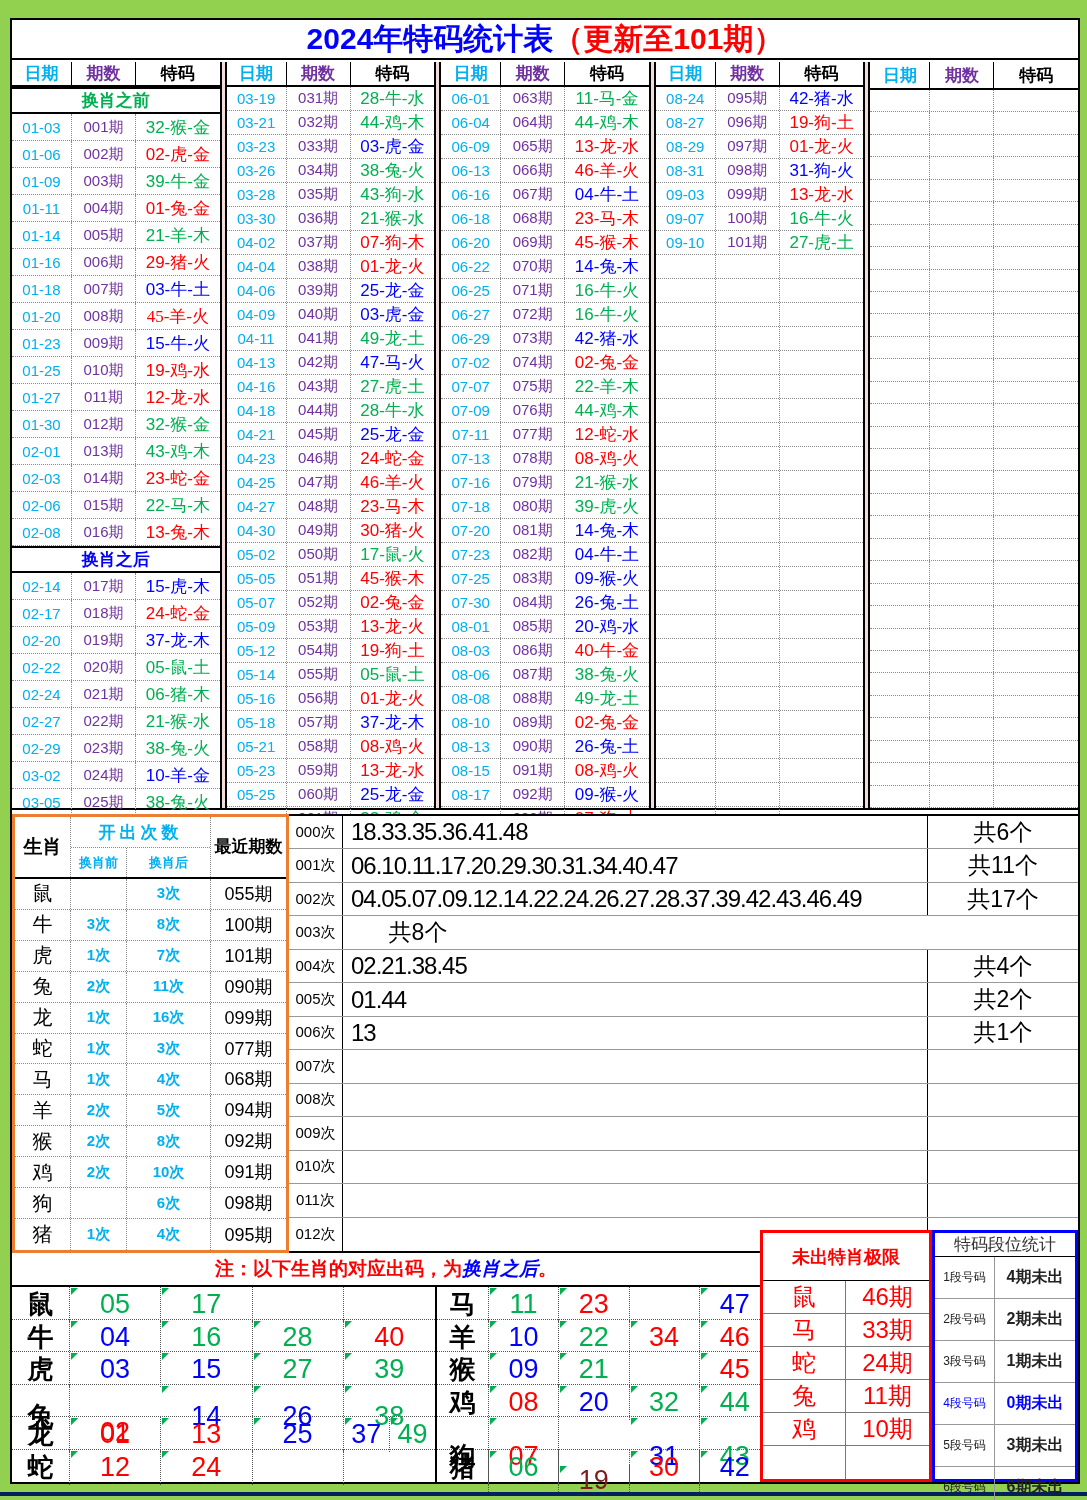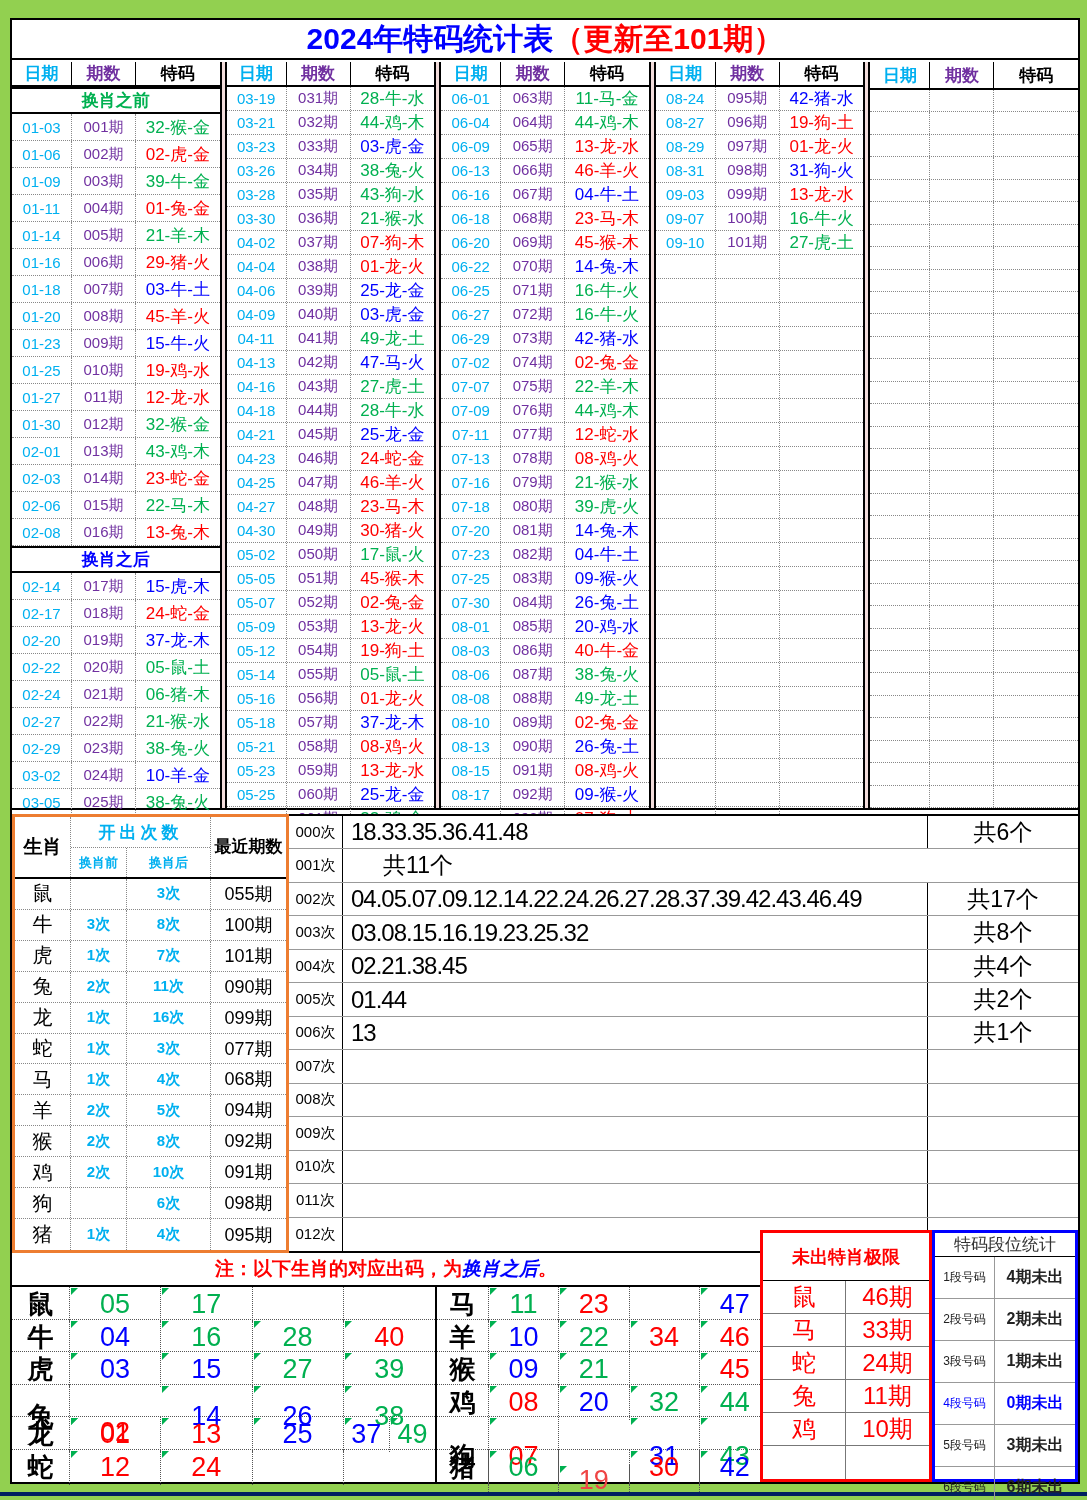--- a/index.html
+++ b/index.html
@@ -148,21 +148,21 @@
             <div class="dc code" style="color: rgb(255, 0, 0);">29-猪-火</div>
           </div>
           <div class="drow">
             <div class="dc date">01-18</div>
             <div class="dc per">007期</div>
             <div class="dc code" style="color: rgb(0, 0, 255);">03-牛-土</div>
           </div>
           <div class="drow">
             <div class="dc date">01-20</div>
             <div class="dc per">008期</div>
-            <div class="dc code" style="color: rgb(255, 0, 0);">45-羊-火</div>
+            <div class="dc code" style="color: rgb(255, 0, 0); font-family: Liberation Serif, serif;">45-羊-火</div>
           </div>
           <div class="drow">
             <div class="dc date">01-23</div>
             <div class="dc per">009期</div>
             <div class="dc code" style="color: rgb(0, 0, 255);">15-牛-火</div>
           </div>
           <div class="drow">
             <div class="dc date">01-25</div>
             <div class="dc per">010期</div>
             <div class="dc code" style="color: rgb(255, 0, 0);">19-鸡-水</div>
@@ -1041,30 +1041,30 @@
   </div>
 
   <div class="freq" id="freq">
       <div class="frow">
         <div class="flabel">000次</div>
         <div class="fnums">18.33.35.36.41.48</div>
         <div class="fcount">共6个</div>
       </div>
       <div class="frow">
         <div class="flabel">001次</div>
+        <div class="fnums">06.10.11.17.20.29.30.31.34.40.47</div>
         <div class="fcount">共11个</div>
       </div>
       <div class="frow">
         <div class="flabel">002次</div>
         <div class="fnums">04.05.07.09.12.14.22.24.26.27.28.37.39.42.43.46.49</div>
         <div class="fcount">共17个</div>
       </div>
       <div class="frow">
         <div class="flabel">003次</div>
-        <div class="fnums">03.08.15.16.19.23.25.32</div>
         <div class="fcount">共8个</div>
       </div>
       <div class="frow">
         <div class="flabel">004次</div>
         <div class="fnums">02.21.38.45</div>
         <div class="fcount">共4个</div>
       </div>
       <div class="frow">
         <div class="flabel">005次</div>
         <div class="fnums">01.44</div>
@@ -1185,21 +1185,21 @@
       <div class="mrow">
         <div class="mz">鸡</div>
         <div class="mn filled" style="color: rgb(255, 0, 0);">08</div>
         <div class="mn filled" style="color: rgb(0, 0, 255);">20</div>
         <div class="mn filled" style="color: rgb(0, 176, 80);">32</div>
         <div class="mn filled" style="color: rgb(0, 176, 80);">44</div>
       </div>
       <div class="mrow">
         <div class="mz">狗</div>
         <div class="mn filled" style="color: rgb(255, 0, 0);">07</div>
-        <div class="mn filled" style="color: #ef4444; margin-top: 48px;">19</div>
+        <div class="mn filled" style="color: #7f1d1d; margin-top: 48px;">19</div>
         <div class="mn filled" style="color: rgb(0, 0, 255);">31</div>
         <div class="mn filled" style="color: rgb(0, 176, 80);">43</div>
       </div>
       <div class="mrow">
         <div class="mz">猪</div>
         <div class="mn filled" style="color: rgb(0, 176, 80);">06</div>
         <div class="mn"></div>
         <div class="mn filled" style="color: rgb(255, 0, 0);">30</div>
         <div class="mn filled" style="color: rgb(0, 0, 255);">42</div>
       </div>

